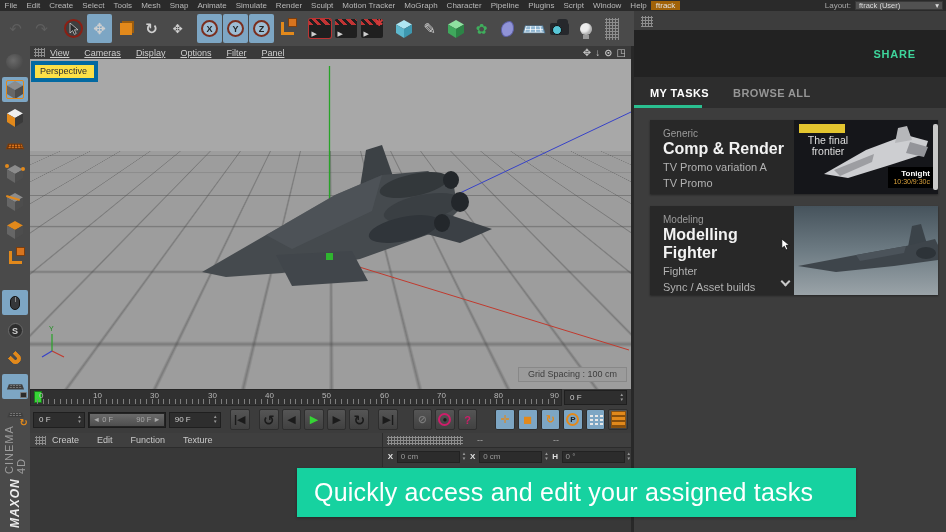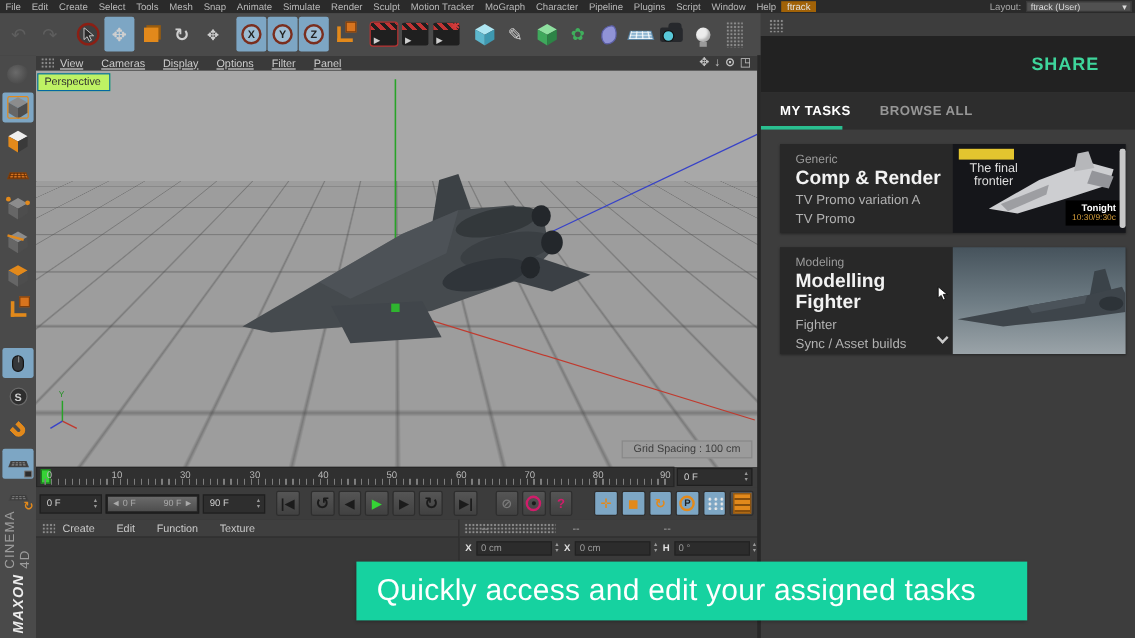--- a/index.html
+++ b/index.html
@@ -57,21 +57,21 @@
 
   
   .viewport{position:absolute;left:30px;top:46px;width:601px;height:343px;background:#a5a5a5;}
   .vp-menu{position:relative;height:13px;background:#3a3a3a;display:flex;align-items:center;font-size:9px;color:#cdcdcd;padding-left:20px;}
   .vp-menu .mi{padding:0 9px 0 0;margin-right:6px;text-decoration:underline;}
   .vp-grip{position:absolute;left:4px;top:2px;width:11px;height:9px;}
   .vp-controls{margin-left:auto;display:flex;gap:4px;color:#c4c4c4;font-size:10px;padding-right:5px;font-weight:bold;}
   .vp-canvas{position:absolute;left:0;top:13px;right:0;bottom:0;overflow:hidden;background:#a8a8a8;cursor:default;}
   .gplane{position:absolute;left:-360px;top:92px;width:1320px;height:640px;background-color:#9d9d9d;background-image:repeating-linear-gradient(0deg,rgba(70,70,70,.4) 0 1px,transparent 1px 30px),repeating-linear-gradient(90deg,rgba(70,70,70,.4) 0 1px,transparent 1px 30px);transform:perspective(230px) rotateX(62deg);transform-origin:50% 0;}
   .vp-svg{position:absolute;left:0;top:0;}
-  .persp-chip{position:absolute;left:1px;top:2px;background:#bef264;color:#2f2f2f;font-size:9px;padding:1px 7px 2px 5px;border:1px solid #0369a1;}
+  .persp-chip{position:absolute;left:1px;top:2px;background:#fde047;color:#2f2f2f;font-size:9px;padding:1px 7px 2px 5px;border:4px solid #0369a1;}
   .grid-chip{position:absolute;right:4px;bottom:7px;background:#9b9b9b;color:#3d3d3d;font-size:9px;padding:1px 9px 2px;border:1px solid #888;}
 
   
   .ruler{position:absolute;left:30px;top:389px;width:532px;height:17px;background:#303030;border:1px solid #262626;}
   .ticks{position:absolute;left:6px;right:2px;bottom:1px;height:5px;background:repeating-linear-gradient(90deg,#7d7d7d 0 1px,transparent 1px 5.74px);}
   .ruler .lbl{position:absolute;top:1px;font-size:8px;color:#b8b8b8;}
   .playhead{position:absolute;left:3px;top:1px;width:8px;height:12px;background:var(--play,#35d435);border:1px solid #1c7a1c;}
   .frame-field{position:absolute;left:564px;top:390px;width:63px;height:15px;background:#2e2e2e;border:1px solid #1f1f1f;display:flex;align-items:center;font-size:8px;color:#cfcfcf;padding:0 2px 0 5px;}
   .stepper{margin-left:auto;display:flex;flex-direction:column;font-size:4.5px;line-height:4.5px;color:#9a9a9a;}
 
@@ -100,21 +100,21 @@
   .coord-h span{width:76px;}
   .coord-r{height:17px;display:flex;align-items:center;gap:2px;padding-left:3px;font-size:8px;}
   .clabel{font-weight:bold;color:#e0e0e0;width:9px;text-align:center;}
   .cfield{width:64px;height:12px;background:#2c2c2c;border:1px solid #222;color:#9b9b9b;display:flex;align-items:center;padding-left:3px;}
 
   
   .seam{position:absolute;left:631px;top:46px;width:3px;height:486px;background:#282828;}
   .ftrack{position:absolute;left:634px;top:11px;width:312px;height:521px;background:#3d3d3d;}
   .p-grip{position:absolute;left:7px;top:5px;width:12px;height:11px;}
   .p-header{position:absolute;left:0;top:19px;right:0;height:47px;background:#222;display:flex;align-items:center;justify-content:flex-end;padding-right:30px;}
-  .share{font-size:15px;font-weight:bold;letter-spacing:.8px;color:var(--share,#3ed59b);cursor:pointer;}
+  .share{font-size:11px;font-weight:bold;letter-spacing:.8px;color:var(--share,#3ed59b);cursor:pointer;}
   .p-tabs{position:absolute;left:0;top:66px;right:0;height:31px;background:#2d2d2d;display:flex;align-items:center;font-size:11px;font-weight:bold;letter-spacing:.4px;}
   .tab1{margin-left:16px;color:#fff;text-align:right;}
   .tab2{margin-left:24px;color:#969696;}
   .tab-underline{position:absolute;left:0;bottom:0;width:68px;height:3px;background:var(--tab_underline,#2abf90);}
   .card{position:absolute;left:16px;width:288px;background:#282828;display:flex;box-shadow:0 1px 2px rgba(0,0,0,.4);}
   .card .txt{flex:1;padding:8px 4px 0 13px;position:relative;}
   .cat{font-size:10px;color:#9b9b9b;}
   .ctitle{font-size:16px;font-weight:bold;color:#f2f2f2;margin:1px 0 2px;display:flex;align-items:center;gap:6px;}
   .csub{font-size:11px;color:#b2b2b2;line-height:1.45;}
   .thumb{width:144px;position:relative;overflow:hidden;flex:none;}

